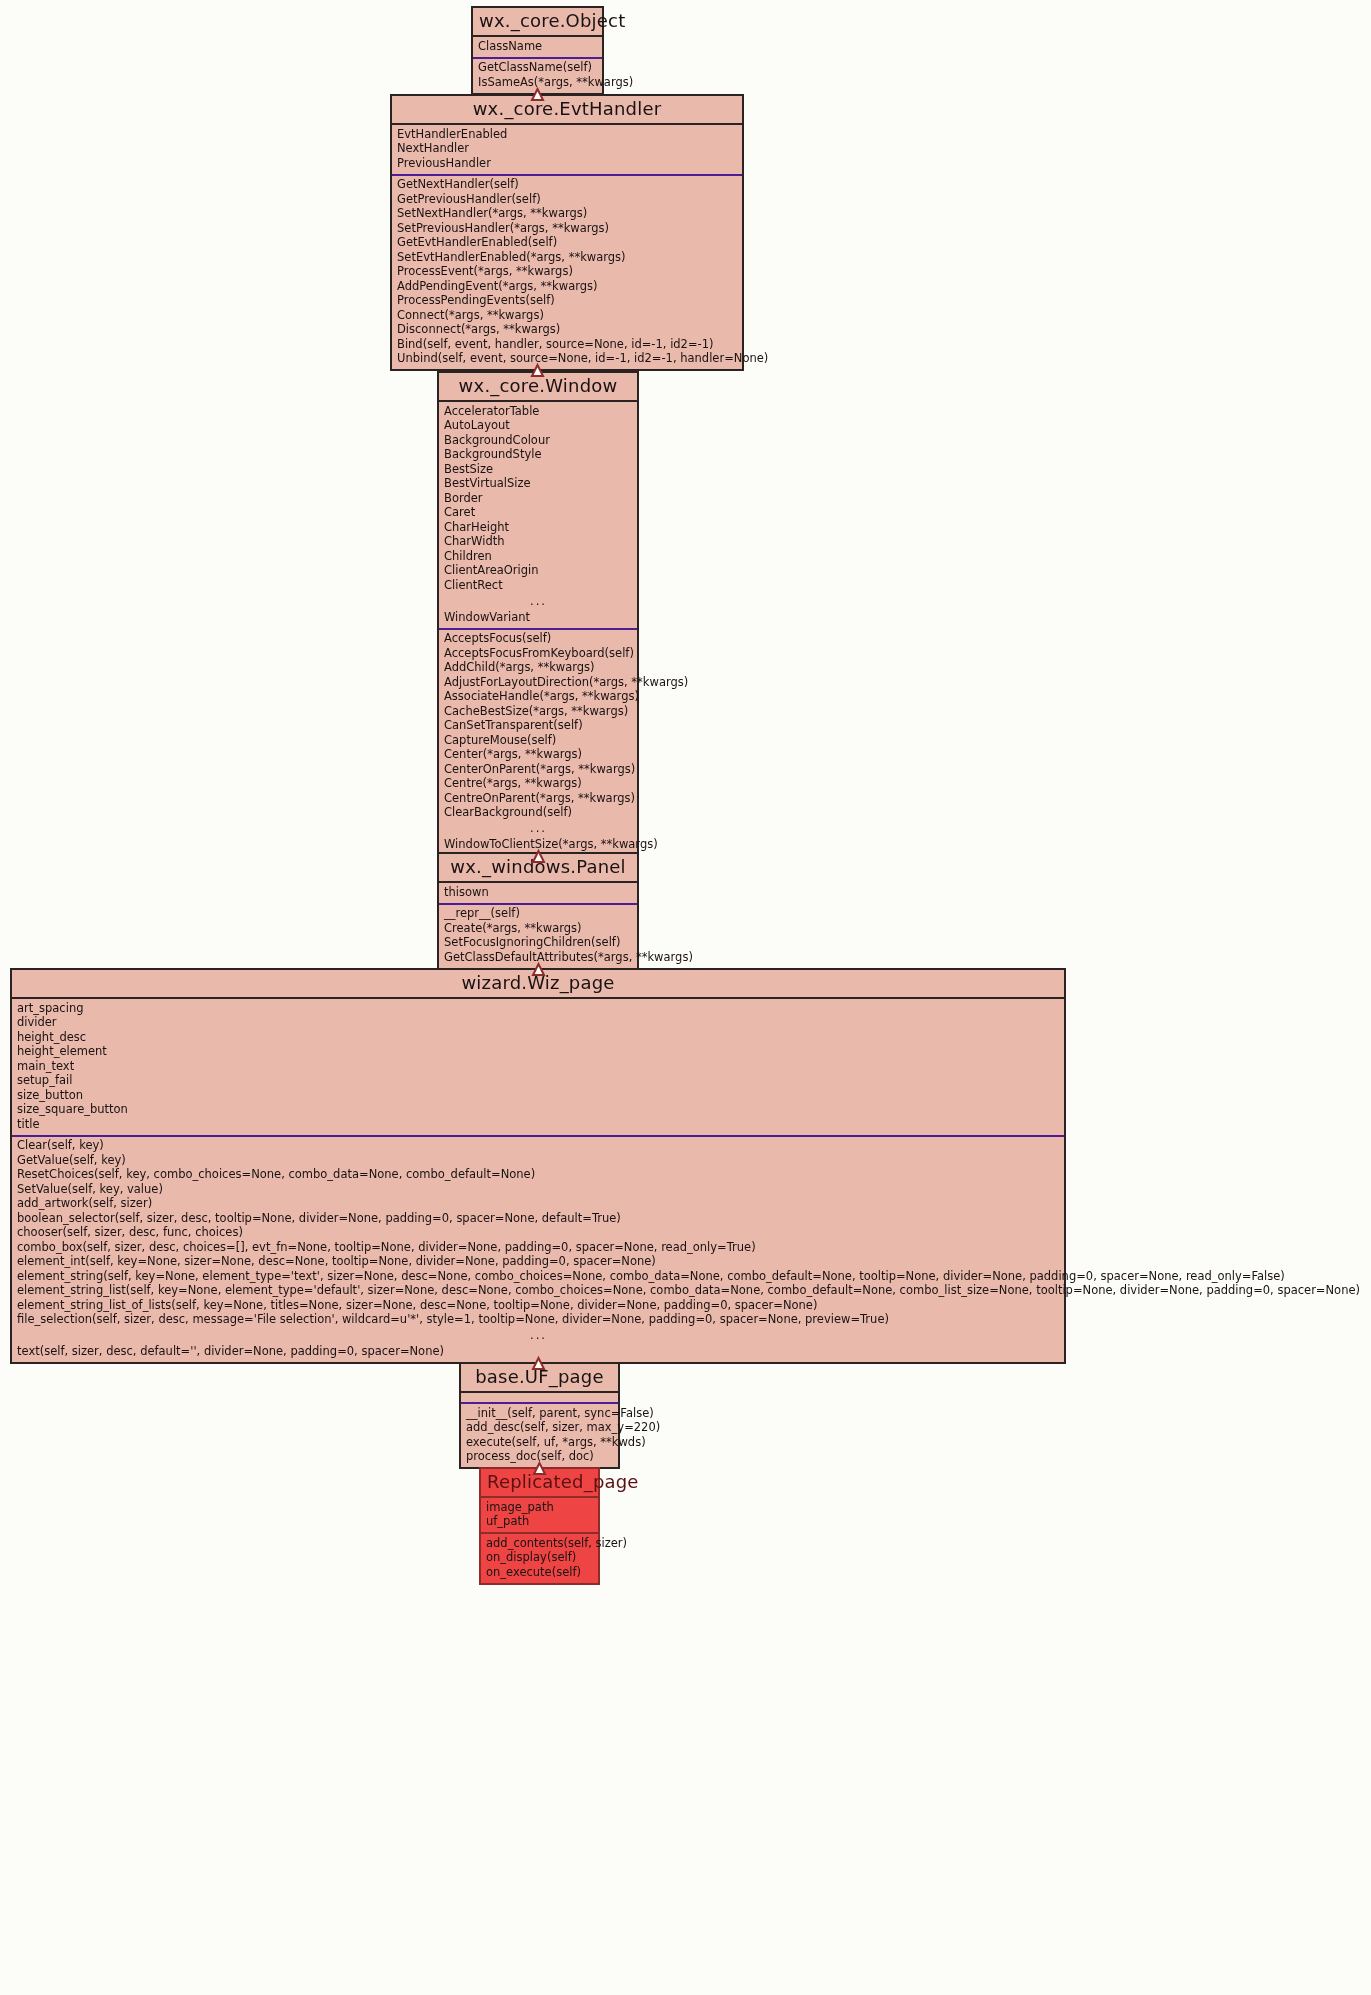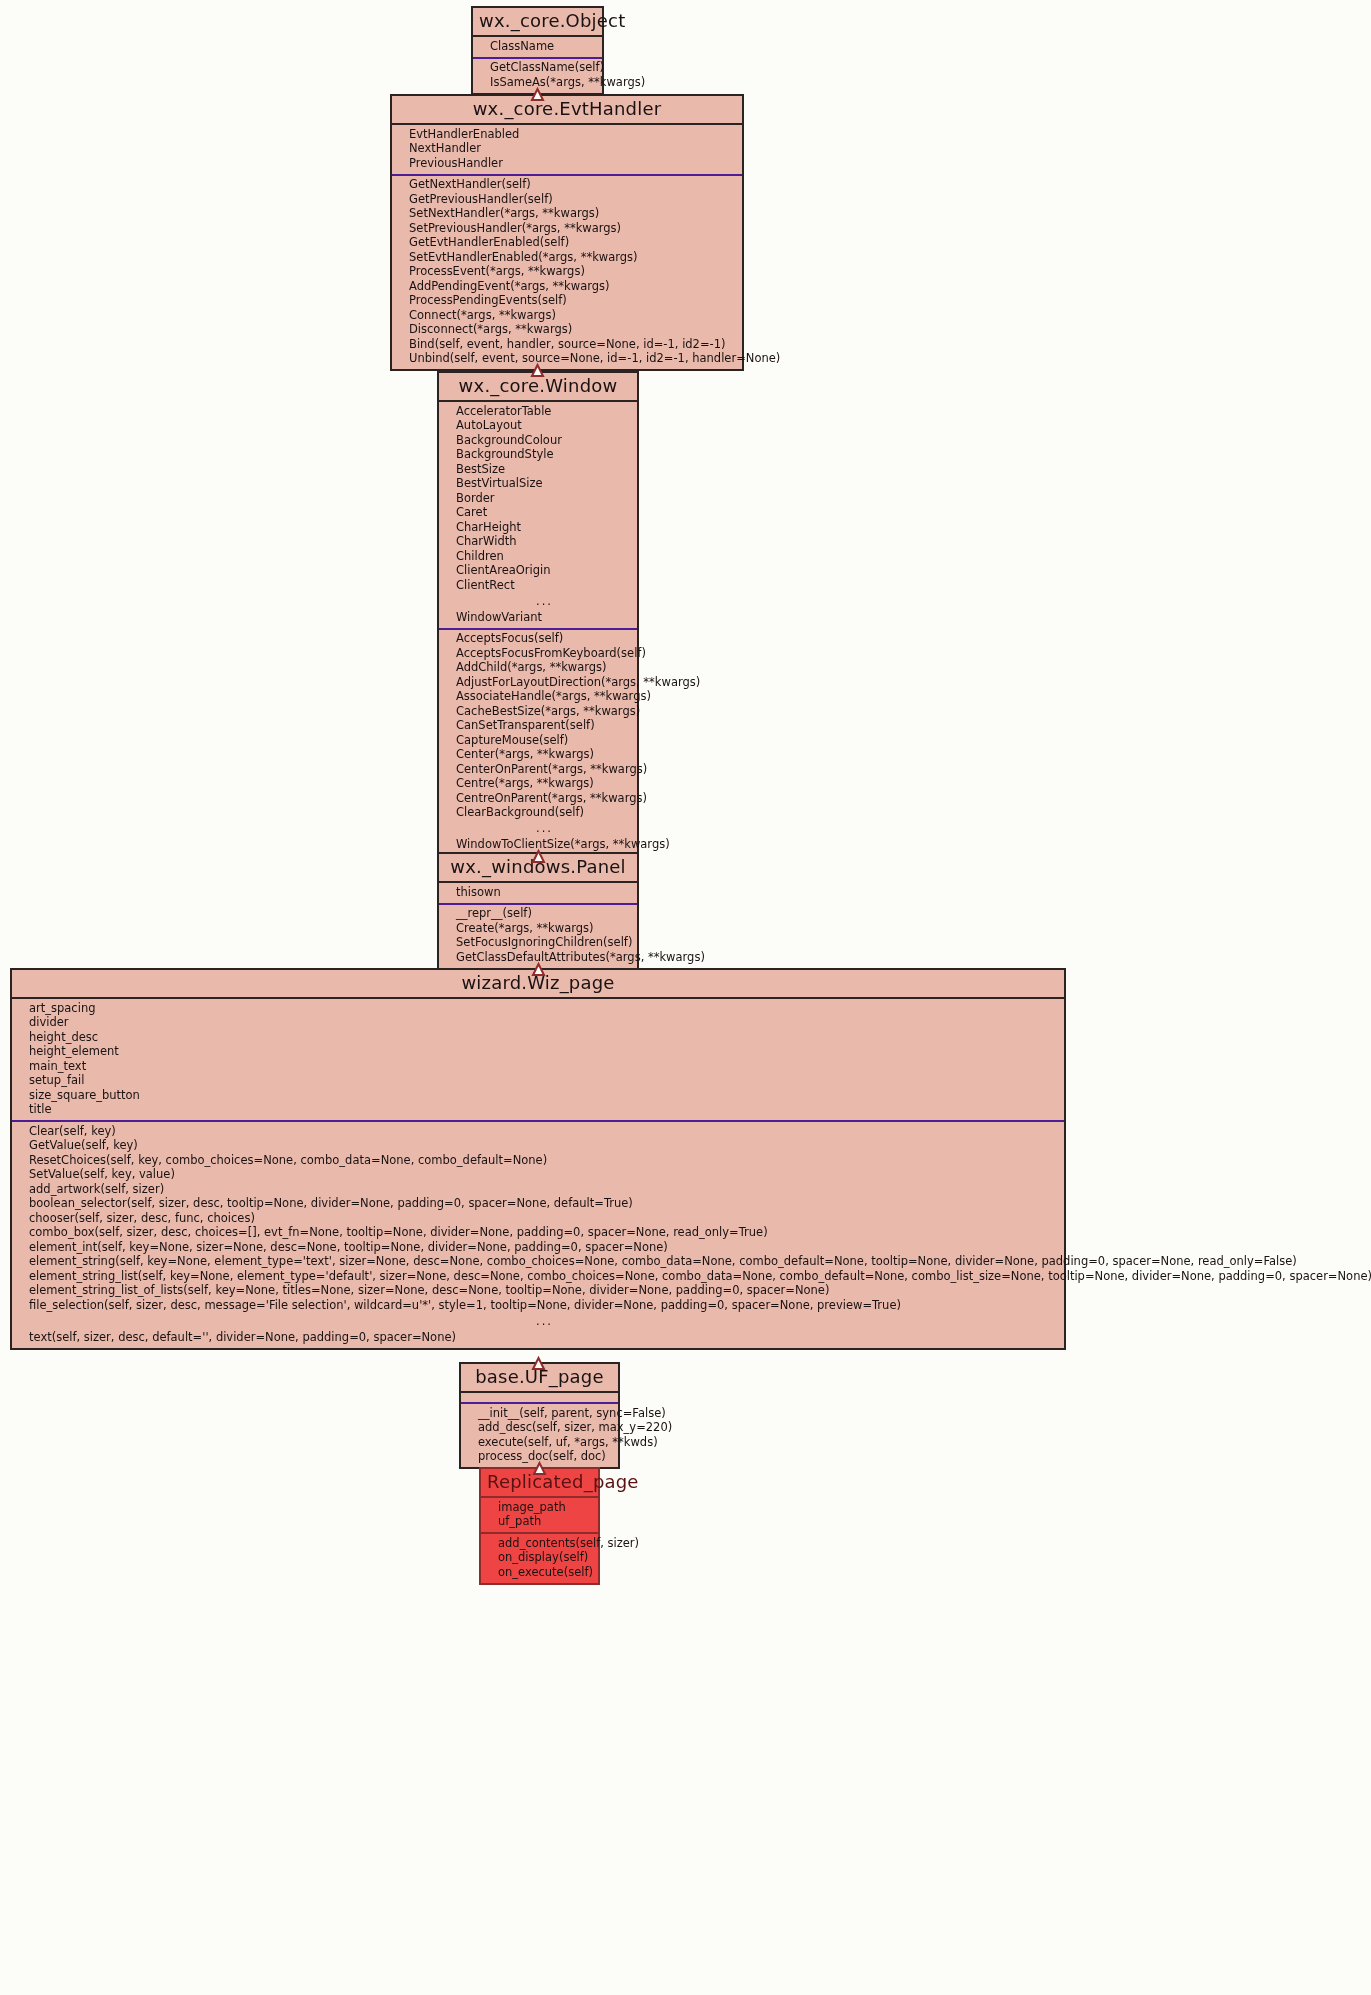--- a/index.html
+++ b/index.html
@@ -40,21 +40,21 @@
     padding: 4px 6px 5px 6px;
     border-bottom: 2px solid #2b2222;
     white-space: nowrap;
     letter-spacing: 0.2px;
   }
   .uml-box.light .uml-title {
     border-bottom-color: #8f2b2b;
     color: #5a1111;
   }
   .uml-section {
-    padding: 2px 0 3px 12px;
+    padding: 2px 0 3px 0;
   }
   .uml-section + .uml-section {
     border-top: 2px solid #4c1d95;
   }
   .uml-box.light .uml-section + .uml-section {
     border-top-color: #8f2b2b;
   }
   .uml-row {
     padding: 1.5px 4px 1.5px 5px;
     white-space: nowrap;
@@ -171,20 +171,21 @@
     </div>
     <div class="uml-box" id="box-wizard-wiz-page" style="left: 10px; top: 968px; width: 1056px;">
       <div class="uml-title">wizard.Wiz_page</div>
       <div class="uml-section">
         <div class="uml-row">art_spacing</div>
         <div class="uml-row">divider</div>
         <div class="uml-row">height_desc</div>
         <div class="uml-row">height_element</div>
         <div class="uml-row">main_text</div>
         <div class="uml-row">setup_fail</div>
+        <div class="uml-row">size_button</div>
         <div class="uml-row">size_square_button</div>
         <div class="uml-row">title</div>
       </div>
       <div class="uml-section">
         <div class="uml-row">Clear(self, key)</div>
         <div class="uml-row">GetValue(self, key)</div>
         <div class="uml-row">ResetChoices(self, key, combo_choices=None, combo_data=None, combo_default=None)</div>
         <div class="uml-row">SetValue(self, key, value)</div>
         <div class="uml-row">add_artwork(self, sizer)</div>
         <div class="uml-row">boolean_selector(self, sizer, desc, tooltip=None, divider=None, padding=0, spacer=None, default=True)</div>

